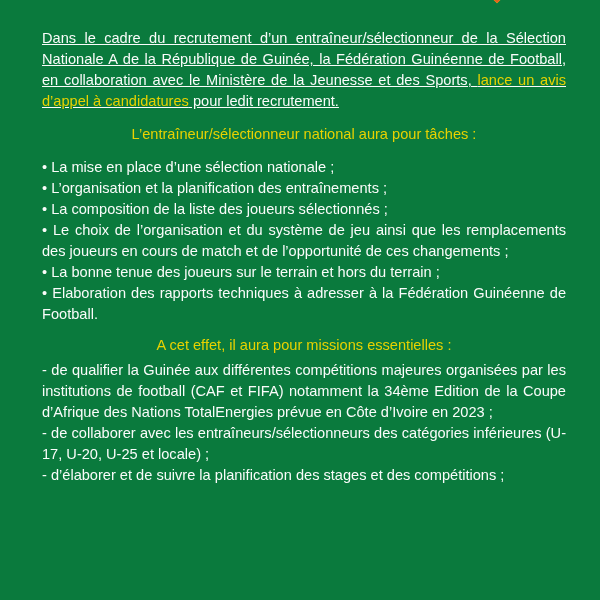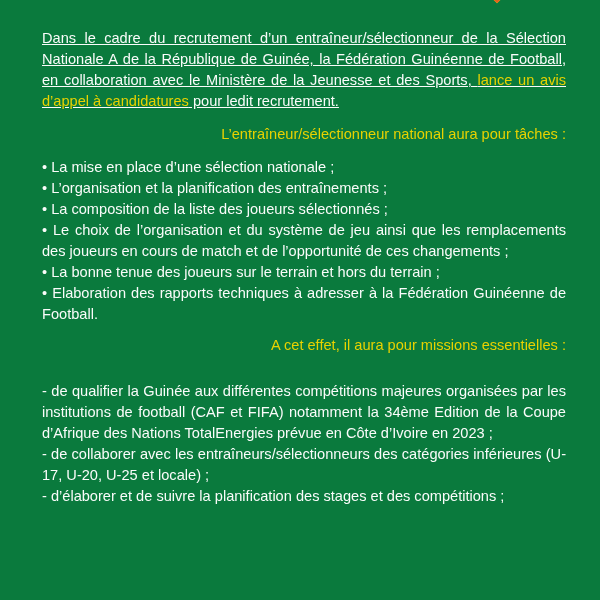--- a/index.html
+++ b/index.html
@@ -32,25 +32,25 @@
     color: var(--body-text);
     font-size: 14.6px;
     line-height: 21px;
     text-align: justify;
   }
   .intro { margin-bottom: 12px; text-decoration: underline; }
   .yellow { color: var(--accent-yellow); }
   .heading {
     color: var(--accent-yellow);
     margin-bottom: 12px;
-    text-align: right;
+    text-align: center;
   }
   .list { margin-bottom: 10px; }
   .list .item { text-align: justify; }
-  .heading.missions { margin-bottom: 25px; }
+  .heading.missions { margin-bottom: 4px; }
 </style>
 </head>
 <body>
 
 <div class="chevron"></div>
 
 <main class="content">
 
   <p class="intro"><span>Dans le cadre du recrutement d’un entraîneur/sélectionneur de la Sélection Nationale A de la République de Guinée, la Fédération Guinéenne de Football, en collaboration avec le Ministère de la Jeunesse et des Sports, </span><span class="yellow">lance un avis d’appel à candidatures</span><span> pour ledit recrutement.</span></p>
 

